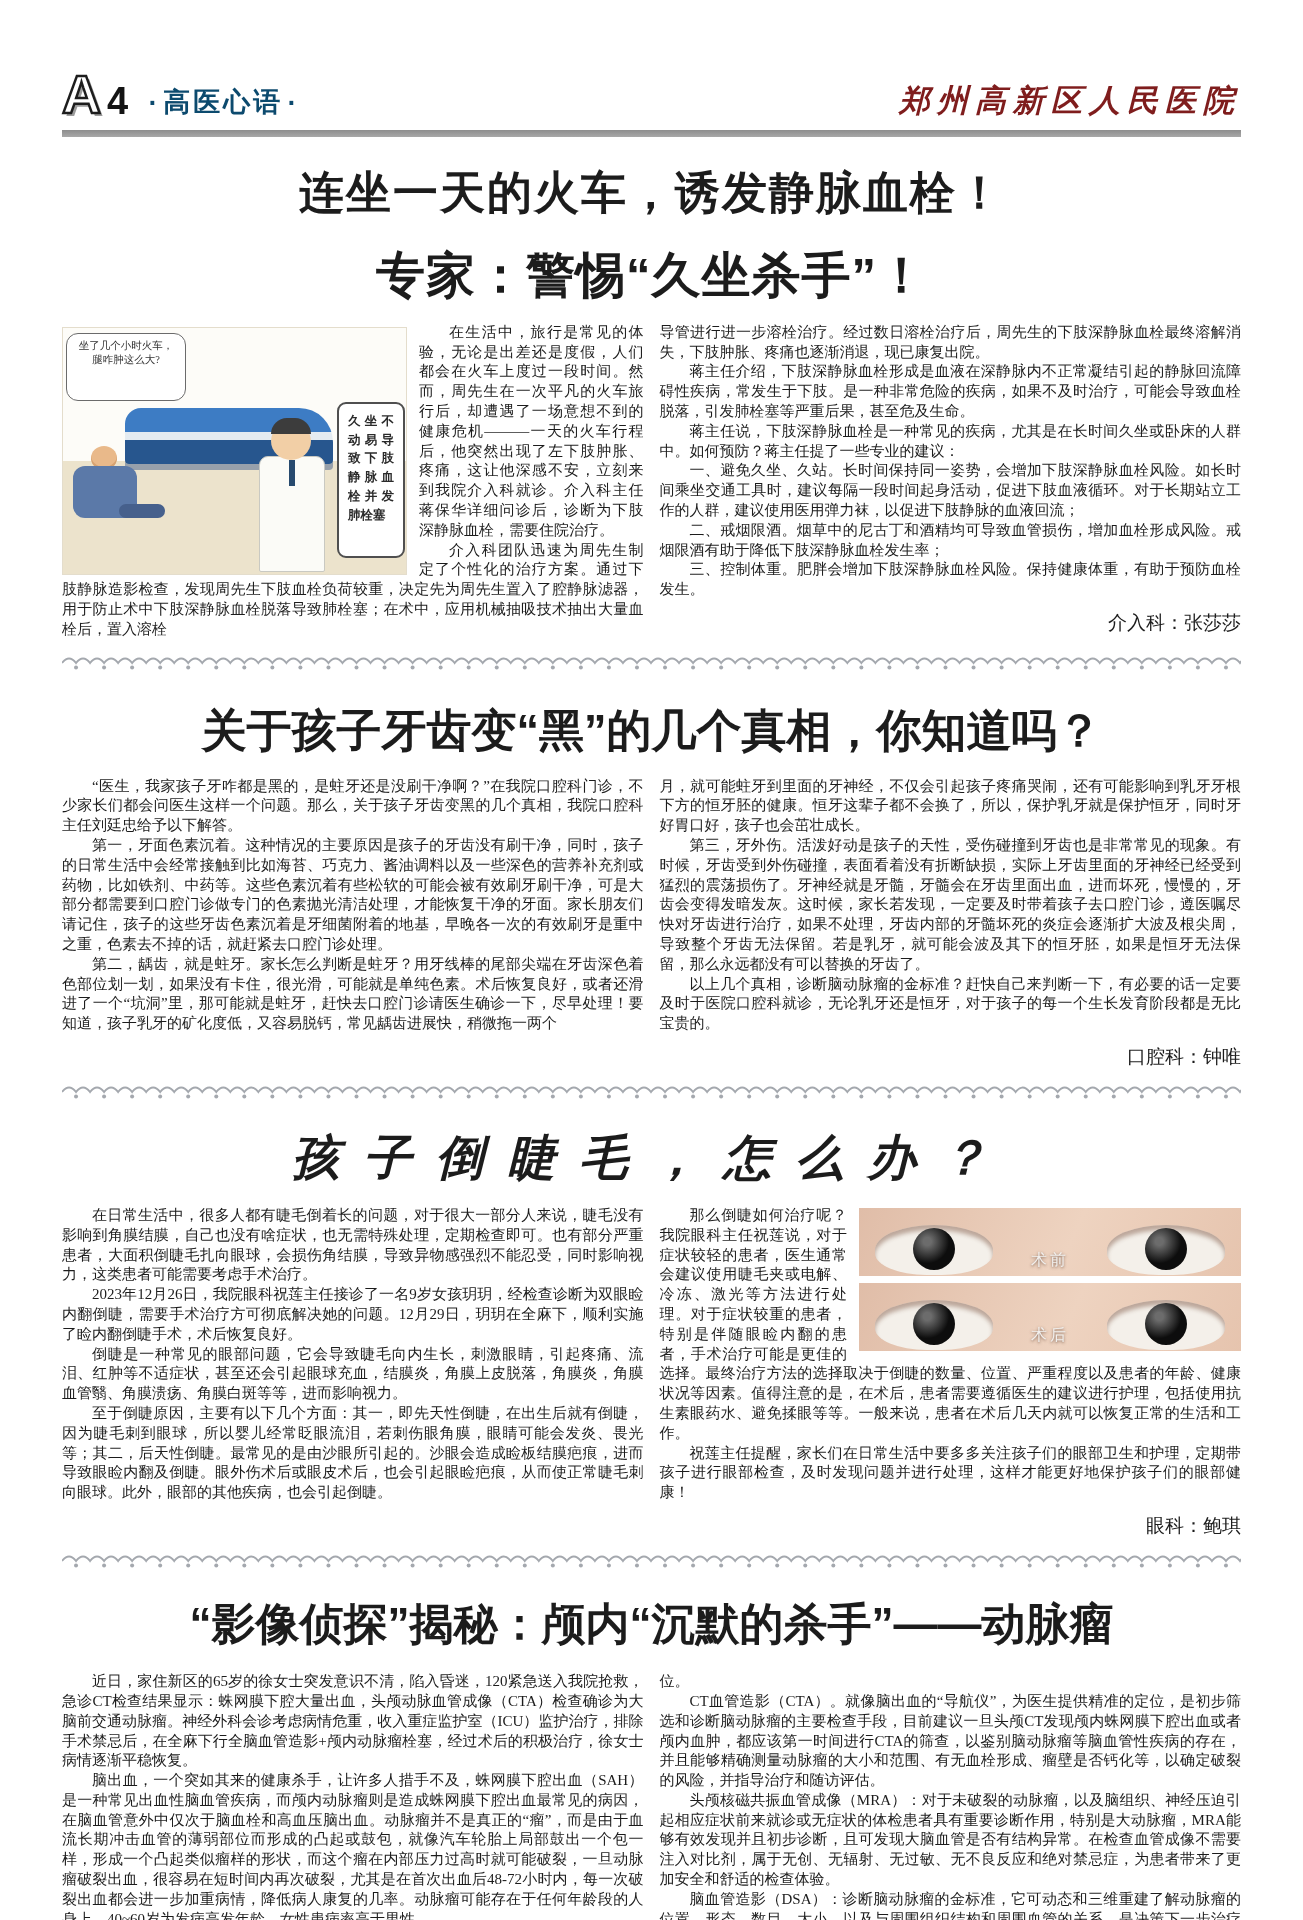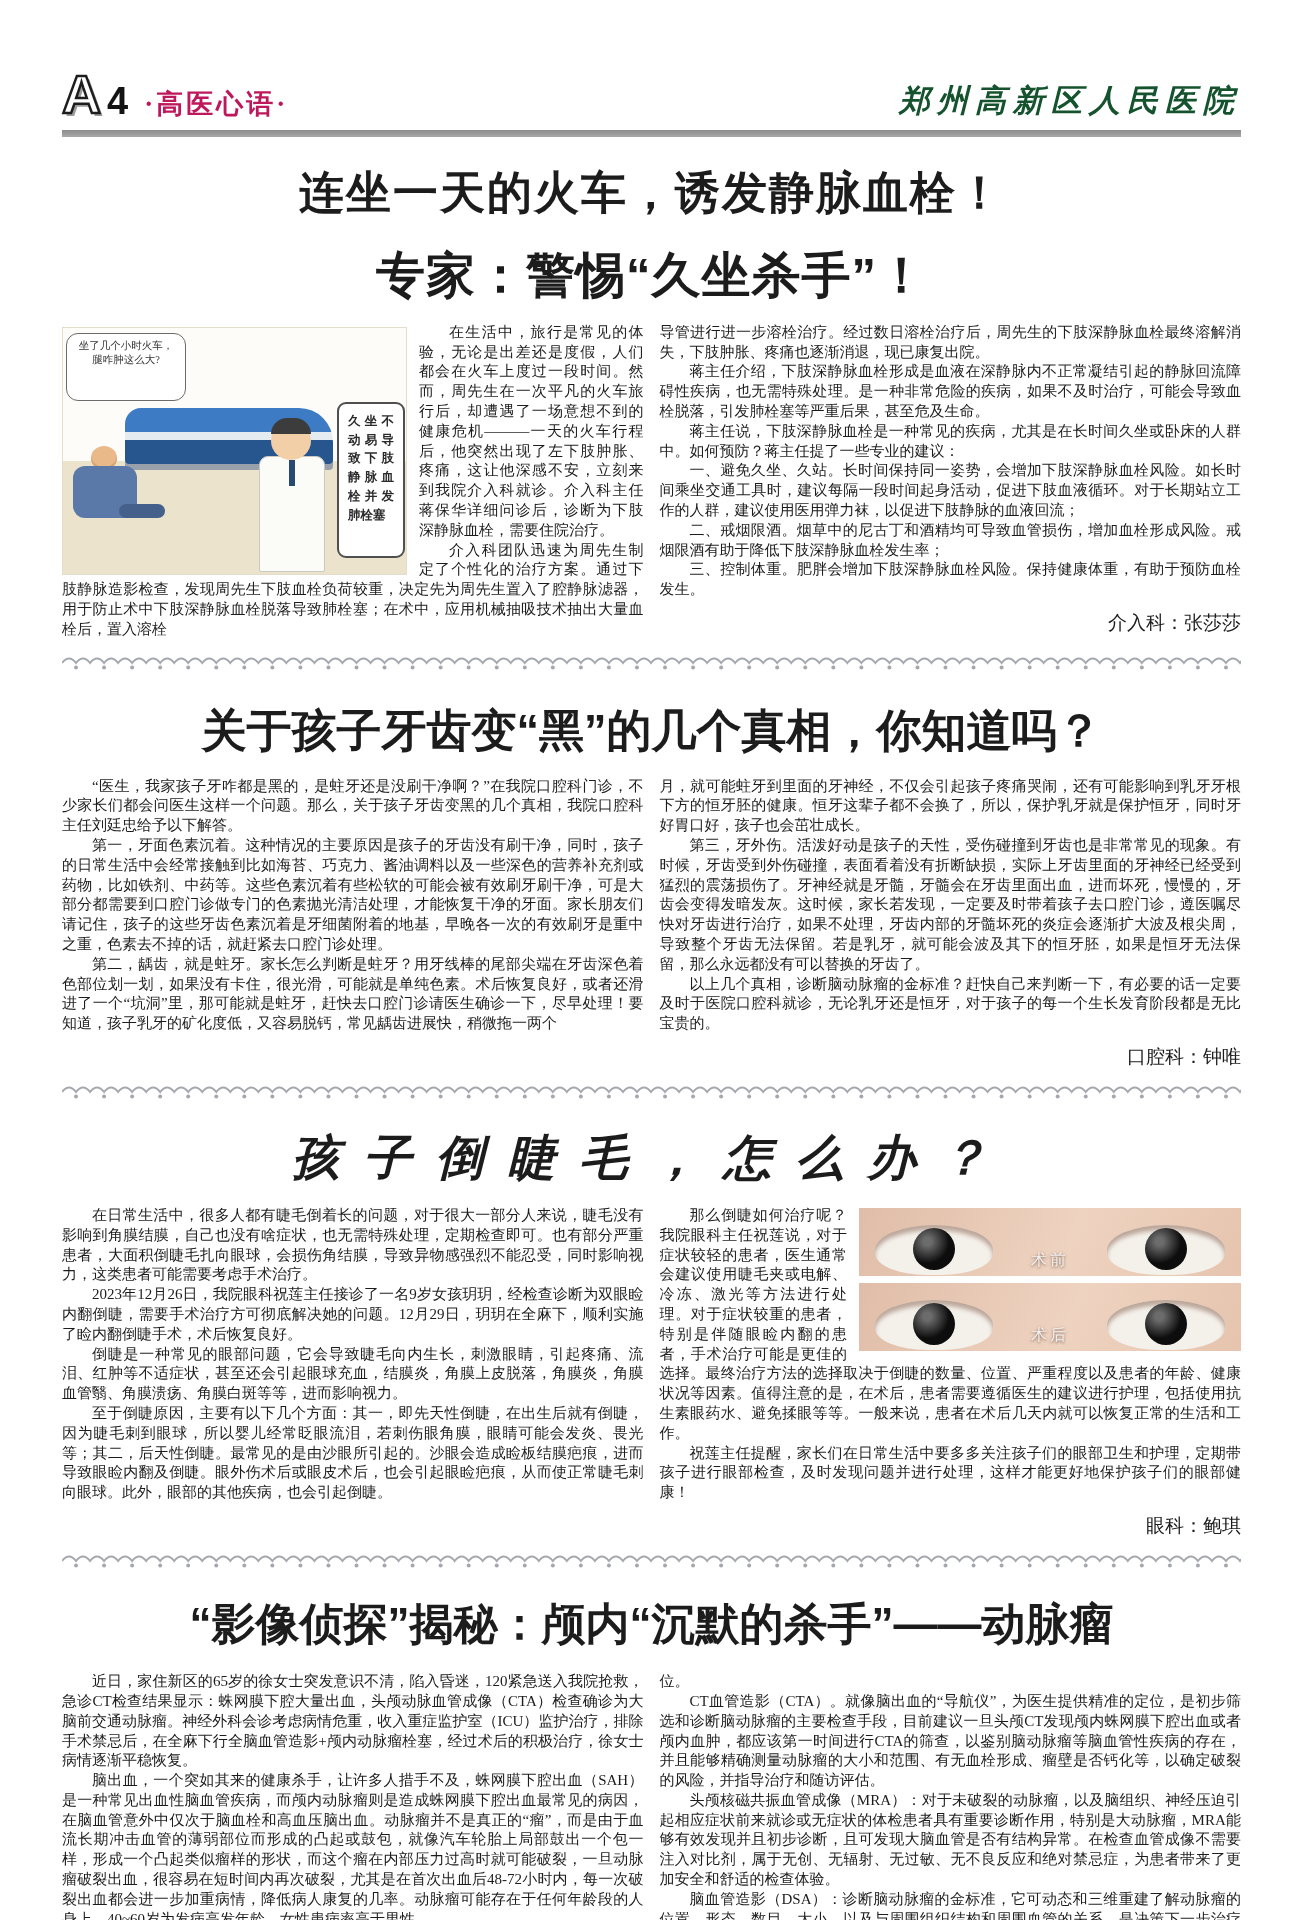--- a/index.html
+++ b/index.html
@@ -14,24 +14,24 @@
 
   
   .header { display:flex; justify-content:space-between; align-items:flex-end; padding-top:72px; }
   .header-left { display:flex; align-items:flex-end; gap:6px; }
   .page-letter {
     font-family:"Liberation Sans","DejaVu Sans",sans-serif;
     font-size:54px; font-weight:900; line-height:.85; color:#fff;
     -webkit-text-stroke:2.5px #1d1d1d; text-shadow:3px 3px 0 #9c9c9c;
   }
   .page-digit { font-family:"Liberation Sans","DejaVu Sans",sans-serif; font-size:38px; font-weight:900; line-height:.9; color:#141414; }
-  .section-title { font-family:Liberation Serif, serif; font-size:27px; font-weight:900; letter-spacing:3px; color:#be185d; padding-left:10px; line-height:1; }
+  .section-title { font-family:Liberation Mono, monospace; font-size:27px; font-weight:900; letter-spacing:3px; color:#0c4a6e; padding-left:10px; line-height:1; }
   .masthead {
     font-size:31px; font-weight:bold; font-style:italic; letter-spacing:7px;
-    color:#14532d; line-height:1; padding-bottom:2px;
+    color:#7f1d1d; line-height:1; padding-bottom:2px;
   }
   .header-rule { height:7px; background:linear-gradient(#8d8d8d,#a8a8a8); margin-top:12px; }
 
   
   .hl-serif { text-align:center; font-weight:bold; font-size:45px; letter-spacing:2px; margin-top:26px; }
   .hl-hei   { text-align:center; font-family:Liberation Sans, sans-serif; font-weight:900; font-size:49px; letter-spacing:1px; margin-top:20px; }
   .hl-round { text-align:center; font-family:"Liberation Sans","DejaVu Sans",sans-serif; font-weight:900; font-size:45px; margin:30px 0 16px; }
   .hl-kai   { text-align:center; font-weight:bold; font-style:italic; font-size:48px; letter-spacing:24px; margin:26px 0 16px; }
   .hl-mixed { text-align:center; font-family:"Liberation Sans","DejaVu Sans",sans-serif; font-size:44px; margin:26px 0 18px; }
   .hl-mixed .lead { font-weight:900; }
@@ -123,21 +123,21 @@
             <div class="doctor-tie"></div>
             <div class="doctor-head"></div>
             <div class="doctor-hair"></div>
             <div class="sign-board">久坐不动易导致下肢静脉血栓并发肺栓塞</div>
           </div>
           <p>在生活中，旅行是常见的体验，无论是出差还是度假，人们都会在火车上度过一段时间。然而，周先生在一次平凡的火车旅行后，却遭遇了一场意想不到的健康危机———一天的火车行程后，他突然出现了左下肢肿胀、疼痛，这让他深感不安，立刻来到我院介入科就诊。介入科主任蒋保华详细问诊后，诊断为下肢深静脉血栓，需要住院治疗。</p>
           <p>介入科团队迅速为周先生制定了个性化的治疗方案。通过下肢静脉造影检查，发现周先生下肢血栓负荷较重，决定先为周先生置入了腔静脉滤器，用于防止术中下肢深静脉血栓脱落导致肺栓塞；在术中，应用机械抽吸技术抽出大量血栓后，置入溶栓</p>
         </div>
         <div class="col">
           <p class="cont">导管进行进一步溶栓治疗。经过数日溶栓治疗后，周先生的下肢深静脉血栓最终溶解消失，下肢肿胀、疼痛也逐渐消退，现已康复出院。</p>
-          <p>蒋主任介绍，下肢深静脉血栓形成是血液在深静脉内不正常凝结引起的静脉回流障碍性疾病，也无需特殊处理。是一种非常危险的疾病，如果不及时治疗，可能会导致血栓脱落，引发肺栓塞等严重后果，甚至危及生命。</p>
+          <p>蒋主任介绍，下肢深静脉血栓形成是血液在深静脉内不正常凝结引起的静脉回流障碍性疾病，常发生于下肢。是一种非常危险的疾病，如果不及时治疗，可能会导致血栓脱落，引发肺栓塞等严重后果，甚至危及生命。</p>
           <p>蒋主任说，下肢深静脉血栓是一种常见的疾病，尤其是在长时间久坐或卧床的人群中。如何预防？蒋主任提了一些专业的建议：</p>
           <p>一、避免久坐、久站。长时间保持同一姿势，会增加下肢深静脉血栓风险。如长时间乘坐交通工具时，建议每隔一段时间起身活动，促进下肢血液循环。对于长期站立工作的人群，建议使用医用弹力袜，以促进下肢静脉的血液回流；</p>
           <p>二、戒烟限酒。烟草中的尼古丁和酒精均可导致血管损伤，增加血栓形成风险。戒烟限酒有助于降低下肢深静脉血栓发生率；</p>
           <p>三、控制体重。肥胖会增加下肢深静脉血栓风险。保持健康体重，有助于预防血栓发生。</p>
           <div class="byline">介入科：张莎莎</div>
         </div>
       </div>
     </div>
 
     <svg class="wave" viewBox="0 0 1177 17" preserveAspectRatio="none">

